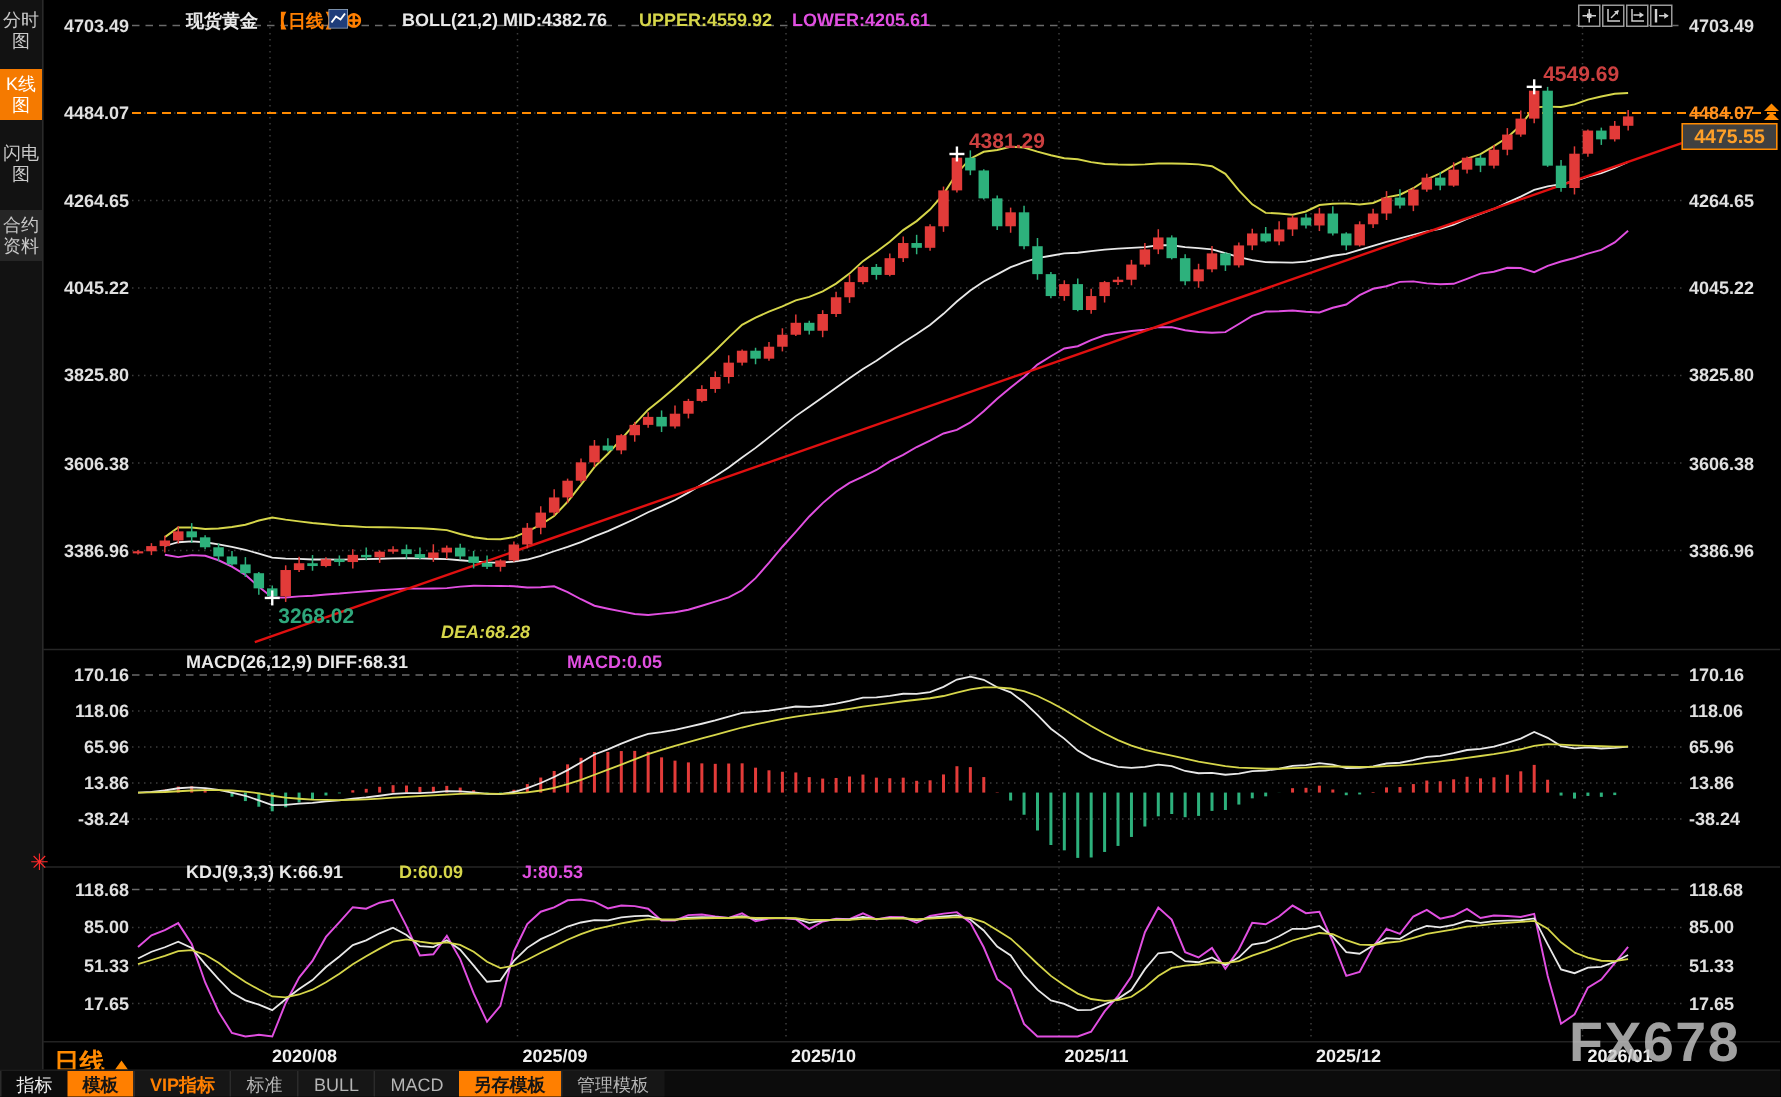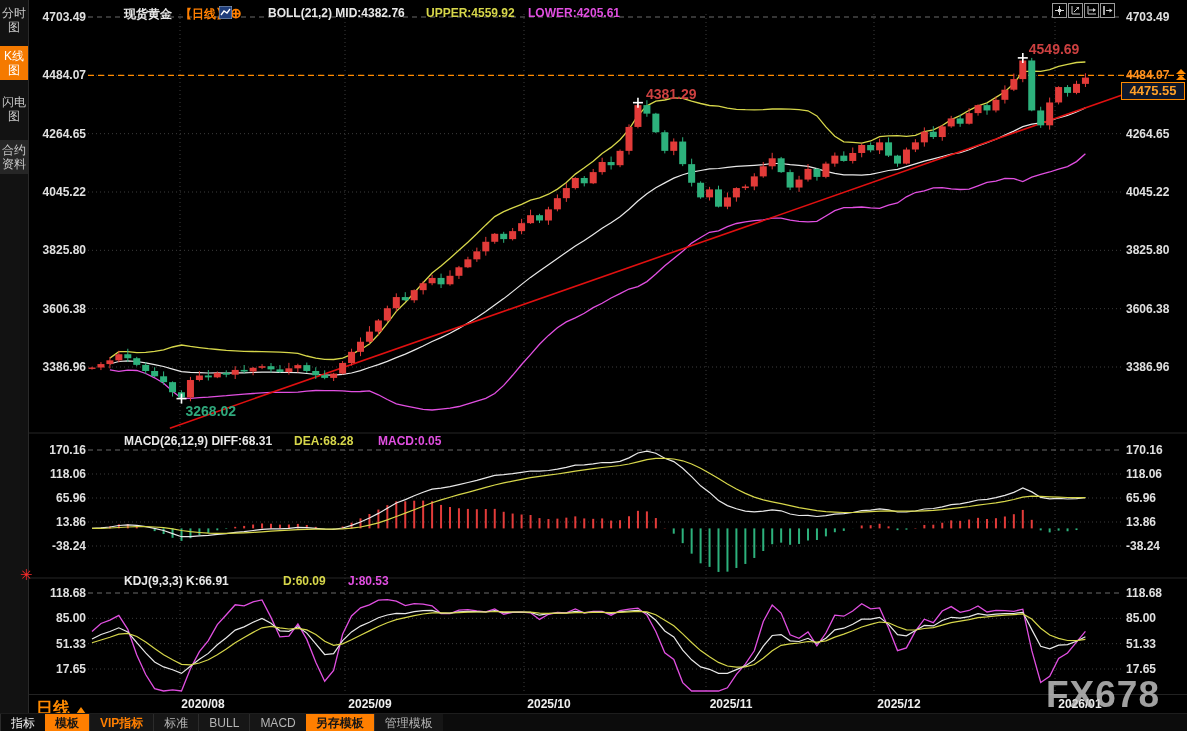--- a/index.html
+++ b/index.html
@@ -15,21 +15,21 @@
   
   .hdr{font-size:12px;font-weight:bold;white-space:nowrap;z-index:5;margin-left:32px;}
   .w{color:#e8e8e8;} .org{color:#ff7f00;} .yel{color:#d6d64a;} .mag{color:#e14fe1;}
   
   .tr-icon{width:13px;height:13px;border:1px solid #9a9a9a;background:#000;z-index:5;cursor:pointer;}
   
   .tick{position:absolute;font-size:12px;color:#e0e0e0;z-index:4;white-space:nowrap;font-weight:bold;}
   .tick.right{left:1126px;} .tick.left{width:56px;left:30px;text-align:right;}
   .tick.alert{color:#ff9020;}
   
-  #price-box{left:1121px;top:82px;width:62px;height:16px;border:1px solid #ff8a00;background:#0f172a;
+  #price-box{left:1121px;top:82px;width:62px;height:16px;border:1px solid #ff8a00;background:#404040;
     color:#ffa028;font-size:13px;font-weight:bold;text-align:center;line-height:16px;z-index:6;}
   #dbl-arrow{left:1176px;top:69px;z-index:6;}
   #dbl-arrow i{display:block;width:0;height:0;border-left:5px solid transparent;border-right:5px solid transparent;
     border-bottom:5px solid #ff8a00;margin-bottom:1px;}
   
   #date-row{left:28px;top:694px;width:1159px;height:19px;background:#000;border-top:1px solid #222;z-index:4;}
   .date-lbl{position:absolute;top:2px;transform:translateX(-50%);color:#efefef;font-size:12px;font-weight:bold;}
   #period-sel{position:absolute;left:8px;top:2px;color:#ff8a00;font-size:17px;font-weight:bold;cursor:pointer;}
   #period-sel .tri{display:inline-block;width:0;height:0;border-left:5px solid transparent;
     border-right:5px solid transparent;border-bottom:7px solid #ff8a00;margin-left:6px;}
@@ -477,25 +477,25 @@
     </div>
   <div class="abs tr-icon" style="left:1100px;top:3px;">
     <svg width="13" height="13">
         <line x1="3" y1="2" x2="3" y2="11" stroke="#cfcfcf" stroke-width="1.6"></line>
         <line x1="5" y1="6.5" x2="11" y2="6.5" stroke="#cfcfcf"></line>
         <polygon points="11.5,6.5 8.5,4.5 8.5,8.5" fill="#cfcfcf"></polygon>
       </svg>
     </div>
 
   <div class="abs hdr w" style="left:92px;top:434px;"><span>MACD(26,12,9)</span>&nbsp;<span>DIFF:68.31</span></div>
-  <div class="abs hdr yel" style="left:262px;top:434px;">DEA:68.28</div>
+  <div class="abs hdr yel" style="left:262px;top:414px;font-style:italic;">DEA:68.28</div>
   <div class="abs hdr mag" style="left:346px;top:434px;">MACD:0.05</div>
 
   <div class="abs hdr w" style="left:92px;top:574px;text-align:right;"><span>KDJ(9,3,3)</span>&nbsp;<span>K:66.91</span></div>
-  <div class="abs hdr yel" style="left:251px;top:574px;">D:60.09</div>
+  <div class="abs hdr yel" style="left:234px;top:574px;">D:60.09</div>
   <div class="abs hdr mag" style="left:316px;top:574px;">J:80.53</div>
 
   <div id="live-icon" class="abs">✳</div>
 
   <div id="price-box" class="abs">4475.55</div>
   <div id="dbl-arrow" class="abs">
       <i></i>
       <i></i>
     </div>
 

